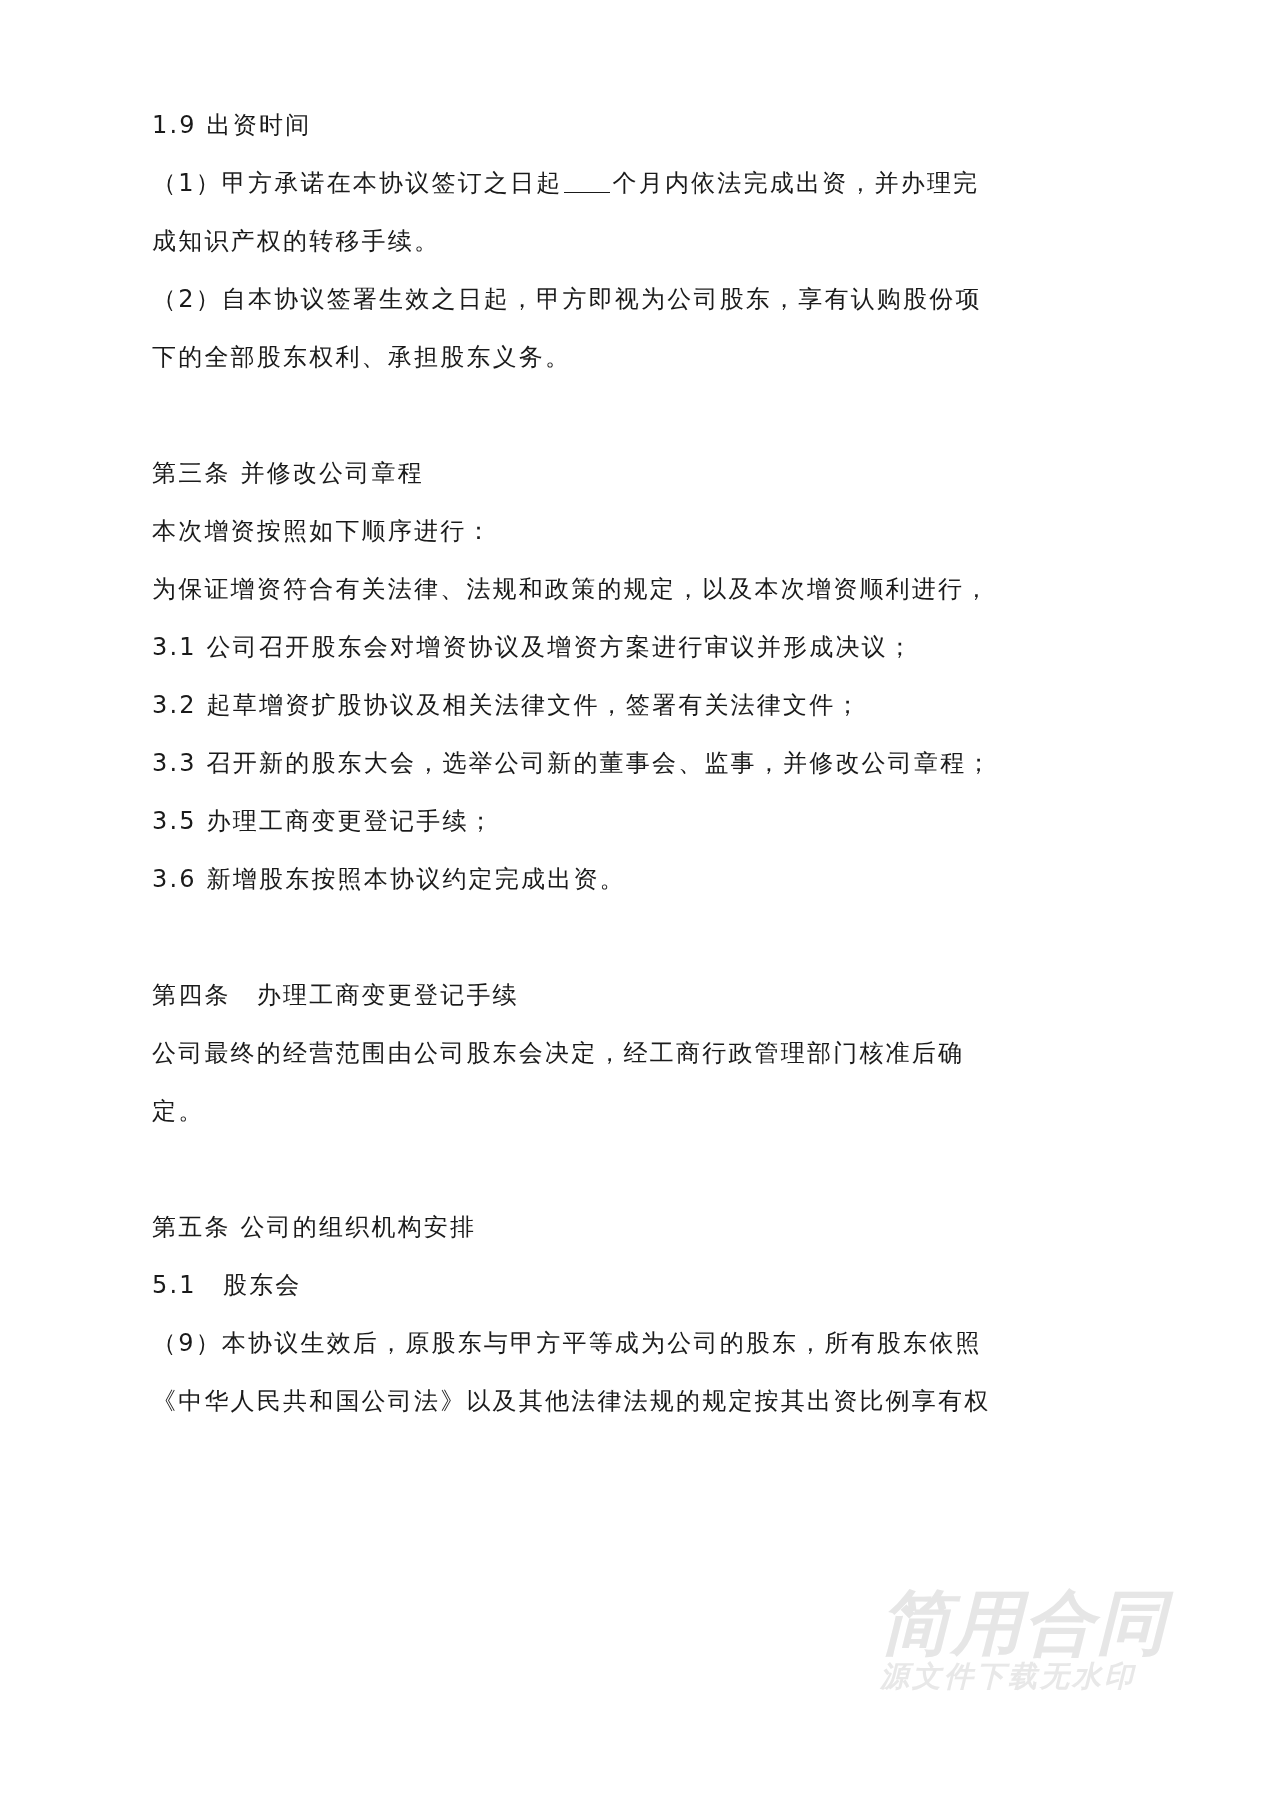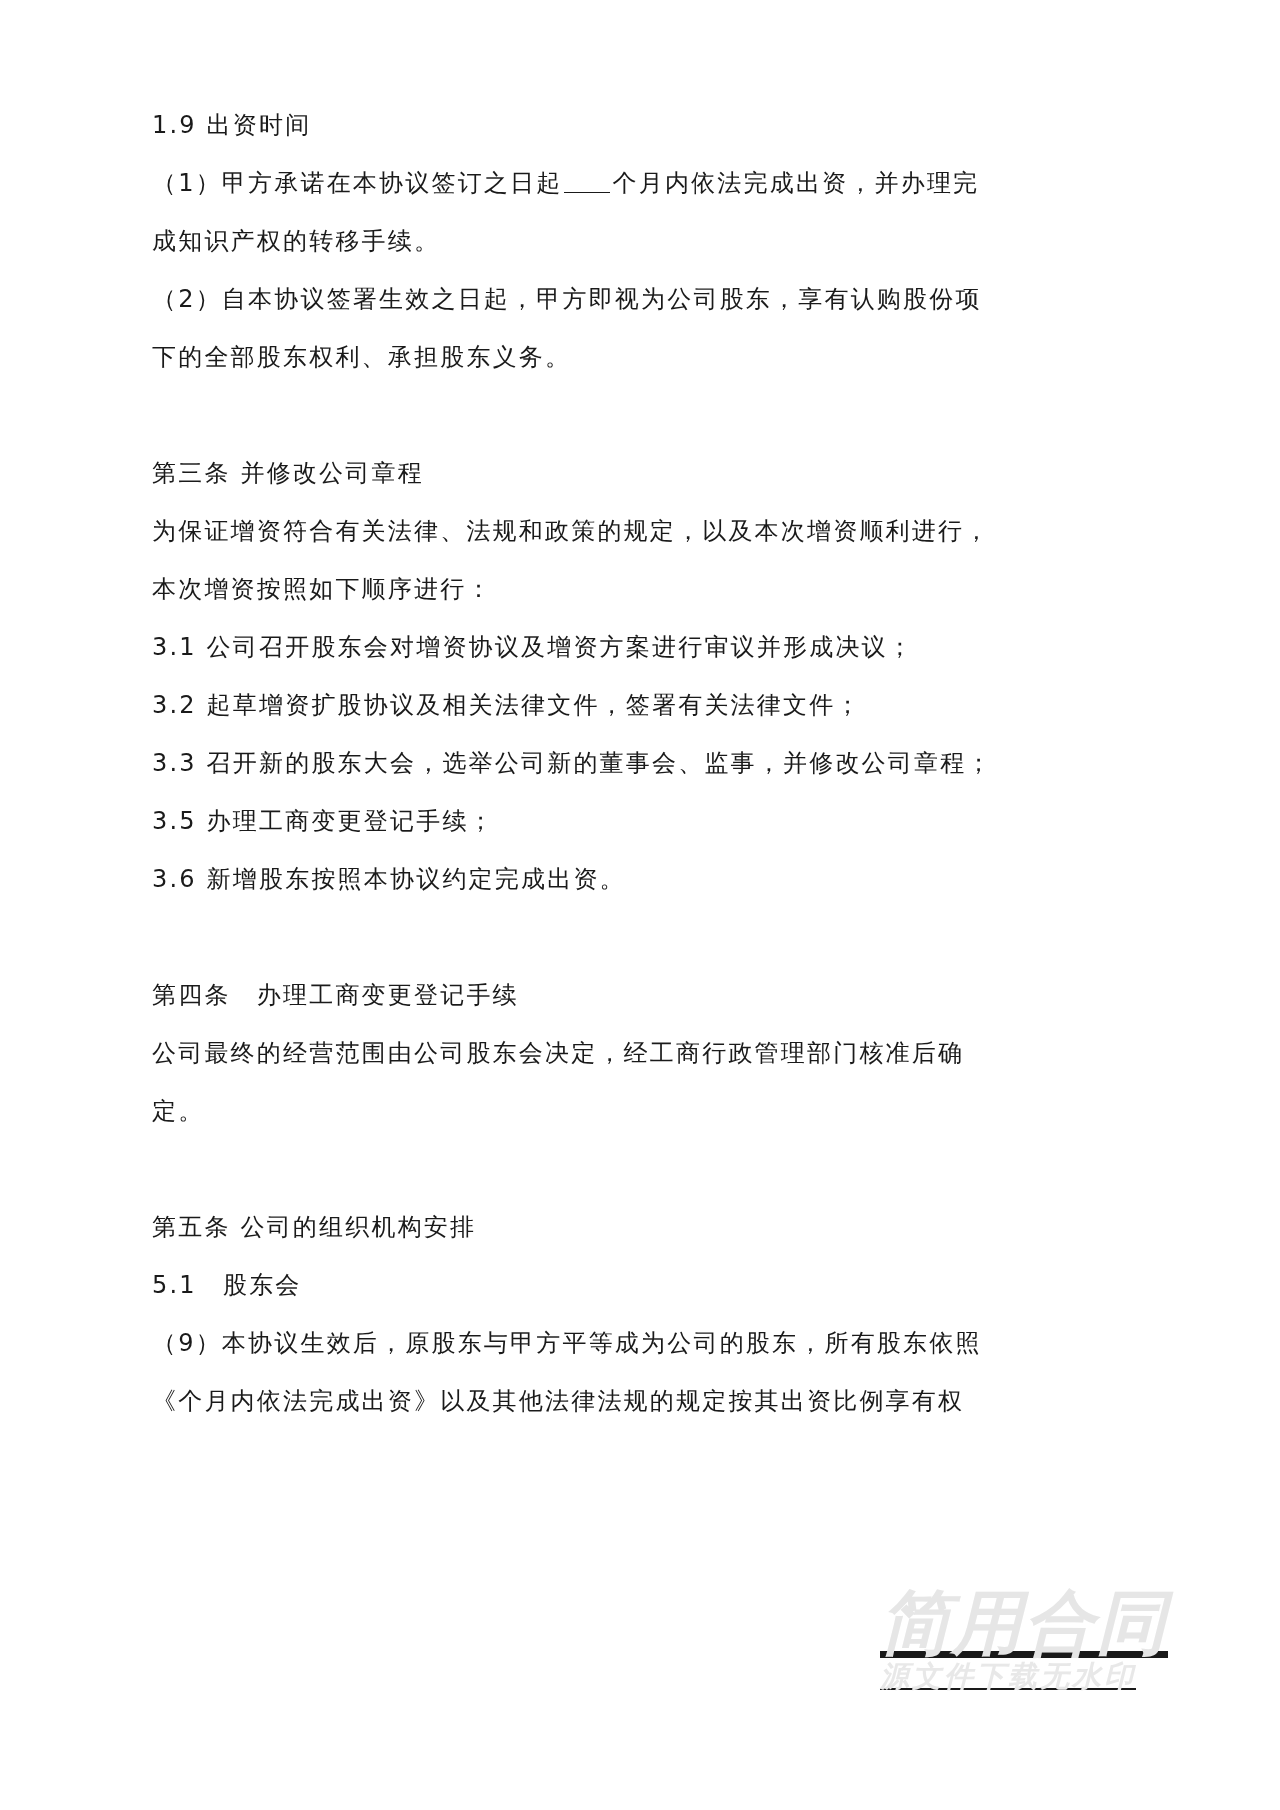--- a/index.html
+++ b/index.html
@@ -47,21 +47,20 @@
       vertical-align: -2px;
       margin: 0 2px;
     }
     .watermark {
       position: absolute;
       left: 880px;
       top: 1585px;
       width: 340px;
       pointer-events: none;
       user-select: none;
-      text-decoration: underline;
     }
     .wm-big {
       font-family: "DejaVu Sans", sans-serif;
       font-weight: bold;
       font-style: italic;
       font-size: 70px;
       line-height: 76px;
       color: #e6e6e6;
       letter-spacing: 2px;
       white-space: nowrap;
@@ -96,35 +95,35 @@
     <div class="line">
       <span>（1）甲方承诺在本协议签订之日起</span><span class="blank"></span><span>个月内依法完成出资，并办理完</span>
     </div>
     <div class="line">成知识产权的转移手续。</div>
     <div class="line">（2）自本协议签署生效之日起，甲方即视为公司股东，享有认购股份项</div>
     <div class="line">下的全部股东权利、承担股东义务。</div>
 
     <div class="gap"></div>
 
     <div class="line">第三条 并修改公司章程</div>
+    <div class="line">本次增资按照如下顺序进行：</div>
     <div class="line">为保证增资符合有关法律、法规和政策的规定，以及本次增资顺利进行，</div>
-    <div class="line">本次增资按照如下顺序进行：</div>
     <div class="line">3.1 公司召开股东会对增资协议及增资方案进行审议并形成决议；</div>
     <div class="line">3.2 起草增资扩股协议及相关法律文件，签署有关法律文件；</div>
     <div class="line">3.3 召开新的股东大会，选举公司新的董事会、监事，并修改公司章程；</div>
     <div class="line">3.5 办理工商变更登记手续；</div>
     <div class="line">3.6 新增股东按照本协议约定完成出资。</div>
 
     <div class="gap"></div>
 
     <div class="line">第四条　办理工商变更登记手续</div>
     <div class="line">公司最终的经营范围由公司股东会决定，经工商行政管理部门核准后确</div>
     <div class="line">定。</div>
 
     <div class="gap"></div>
 
     <div class="line">第五条 公司的组织机构安排</div>
     <div class="line">5.1　股东会</div>
     <div class="line">（9）本协议生效后，原股东与甲方平等成为公司的股东，所有股东依照</div>
-    <div class="line">《个月内依法完成出资》以及其他法律法规的规定按其出资比例享有权</div>
+    <div class="line">《中华人民共和国公司法》以及其他法律法规的规定按其出资比例享有权</div>
 
   </div>
 </div>
 
 </body></html>

